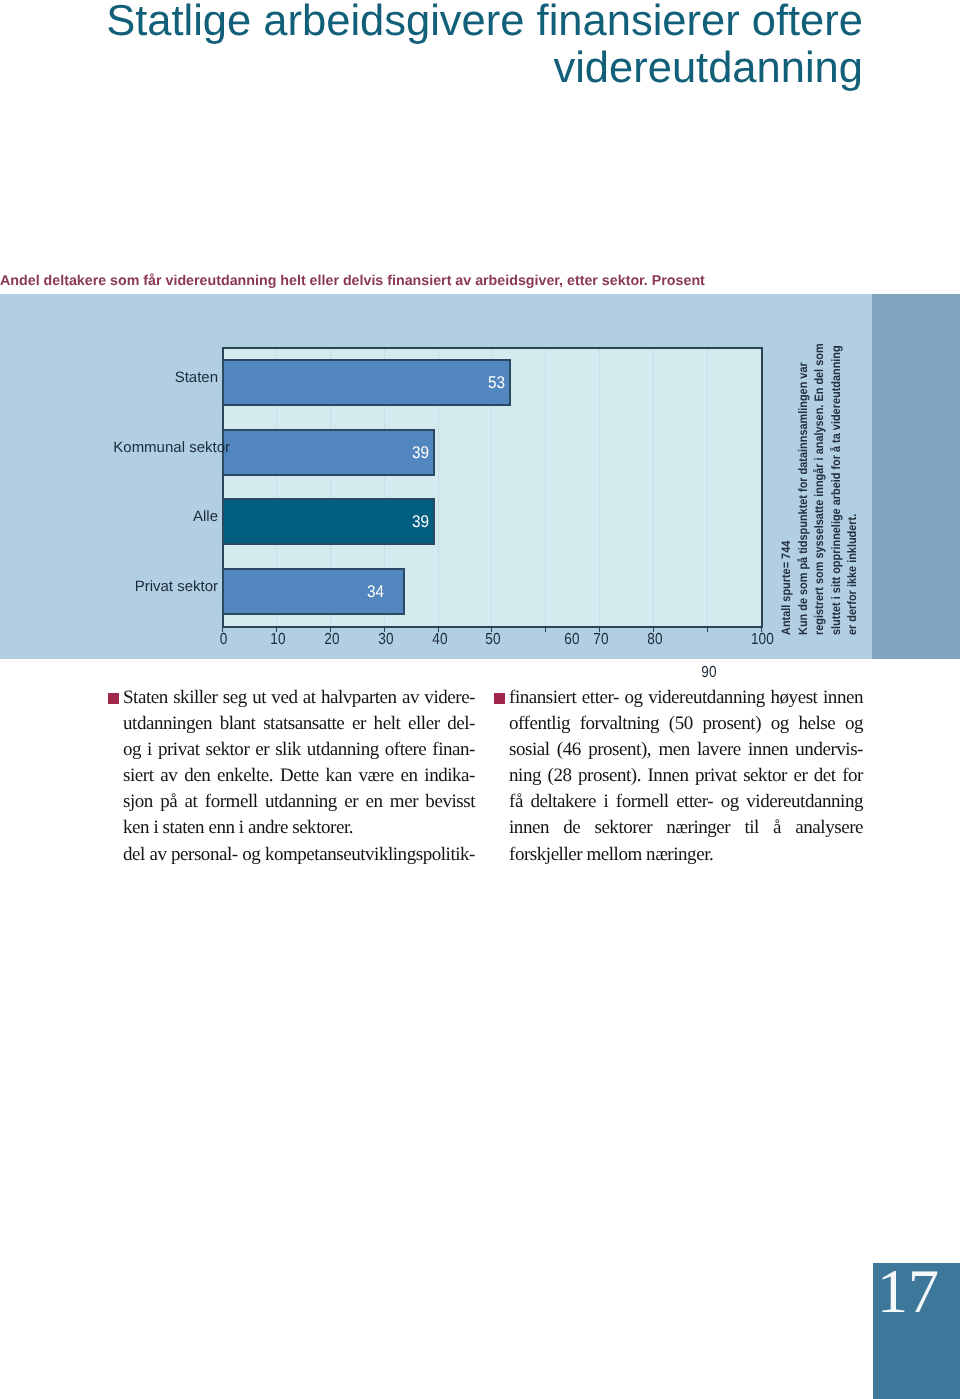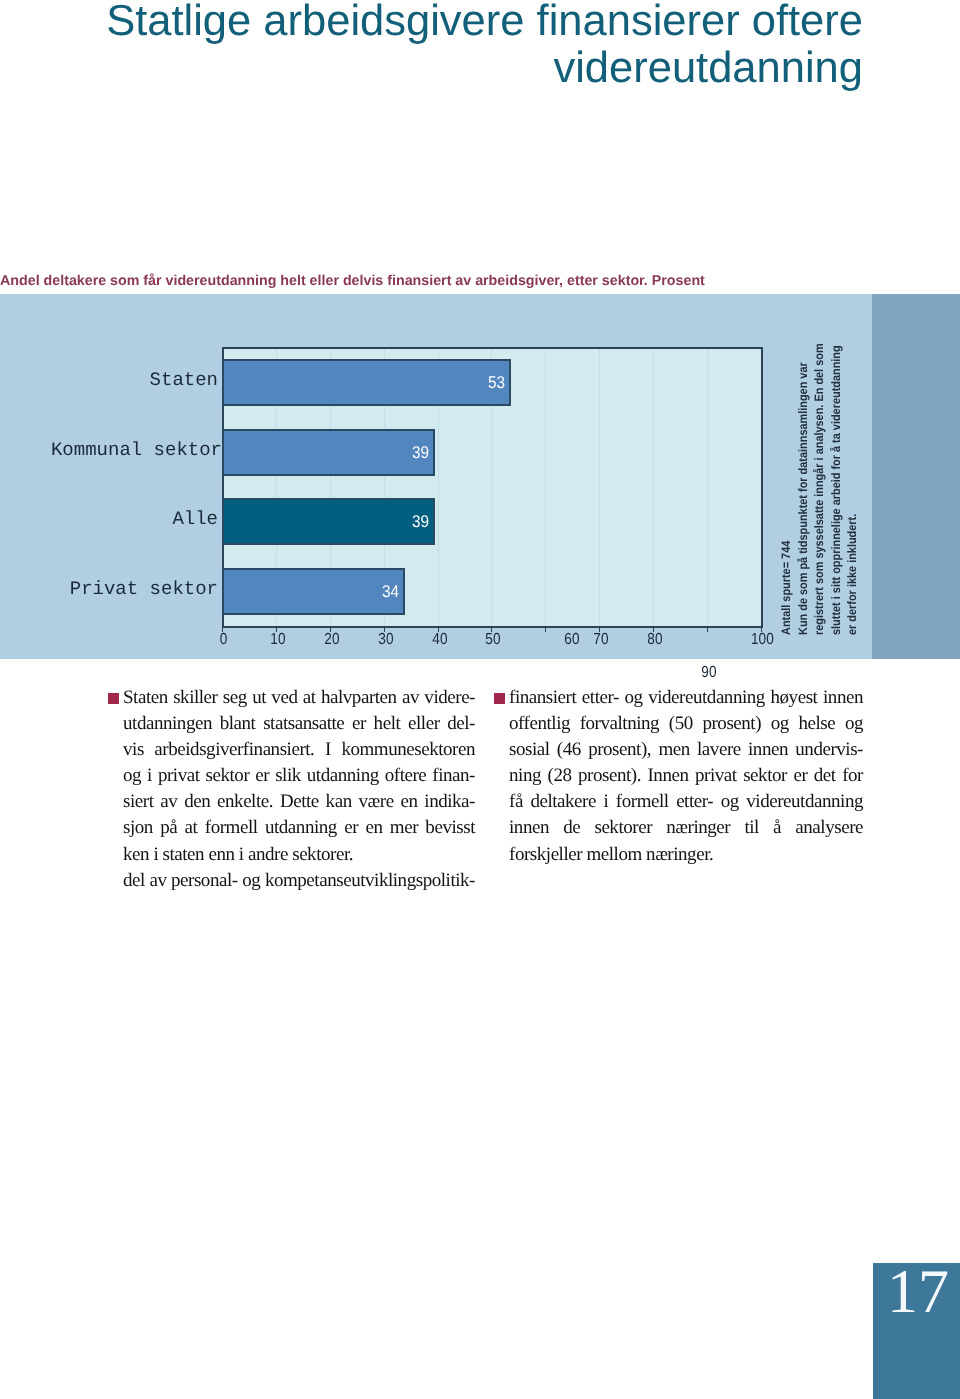--- a/index.html
+++ b/index.html
@@ -41,21 +41,21 @@
   .gridline{position:absolute;top:0;width:1px;height:100%;background:#c5dde4;}
   .tickmark{position:absolute;width:1px;height:4px;background:#2b4355;}
   .bar{position:absolute;border:2px solid #2a4a63;}
   .bar-label{
     position:absolute;color:#ffffff;font-size:17px;
     font-family:"Liberation Sans",sans-serif;text-align:right;
   }
   .bar-label > span{display:inline-block;transform:scaleX(0.9);transform-origin:100% 50%;}
   .cat-label{
     position:absolute;text-align:right;color:#1b2a38;
-    font-size:19px;font-family:Liberation Mono, monospace;white-space:nowrap;
+    font-size:15px;font-family:Liberation Sans, sans-serif;white-space:nowrap;
   }
   .tick-label{
     position:absolute;text-align:center;color:#1b2a38;
     font-size:16px;font-family:"Liberation Sans",sans-serif;
   }
   .tick-label > span{display:inline-block;transform:scaleX(0.85);}
   #source-note{
     position:absolute;left:778px;top:341px;
     width:300px;height:86px;
     transform-origin:0 0;transform:rotate(-90deg);
@@ -81,21 +81,21 @@
     position:absolute;width:11px;height:11px;background:#a0274a;left:0;top:8px;
   }
   .btext{display:block;margin-left:15px;}
 
   
   #page-number{
     position:absolute;left:873px;top:1263px;width:87px;height:136px;
     background:#3d7799;
   }
   #page-number .num{
-    position:absolute;left:14px;top:-6px;
+    position:absolute;left:4px;top:-6px;
     font-family:"Liberation Serif",serif;font-size:62px;color:#f4f8fa;
   }
 </style>
 </head>
 <body>
 
 <div id="page-title">
     <span class="tline">Statlige arbeidsgivere finansierer oftere</span>
     <span class="tline">videreutdanning</span>
   </div>
@@ -115,26 +115,26 @@
       <div class="gridline" style="left: 375px;"></div>
       <div class="gridline" style="left: 429px;"></div>
       <div class="gridline" style="left: 483px;"></div>
     </div>
   <div id="chart-overlay">
       <div class="bar" style="left: 222px; top: 65px; width: 289px; height: 47px; background: rgb(82, 134, 190);"></div>
       <div class="bar-label" style="left: 456px; top: 79px; width: 49px;"><span>53</span></div>
       <div class="cat-label" style="left: 0px; width: 218px; top: 75px;">Staten</div>
       <div class="bar" style="left: 222px; top: 135px; width: 213px; height: 47px; background: rgb(82, 134, 190);"></div>
       <div class="bar-label" style="left: 380px; top: 149px; width: 49px;"><span>39</span></div>
-      <div class="cat-label" style="left: 4px; width: 218px; top: 145px;">Kommunal sektor</div>
+      <div class="cat-label" style="left: 12px; width: 218px; top: 145px;">Kommunal sektor</div>
       <div class="bar" style="left: 222px; top: 204px; width: 213px; height: 47px; background: rgb(0, 95, 128);"></div>
       <div class="bar-label" style="left: 380px; top: 218px; width: 49px;"><span>39</span></div>
       <div class="cat-label" style="left: 0px; width: 218px; top: 214px;">Alle</div>
       <div class="bar" style="left: 222px; top: 274px; width: 183px; height: 47px; background: rgb(82, 134, 190);"></div>
-      <div class="bar-label" style="left: 350px; top: 288px; width: 49px;"><span>34</span></div>
+      <div class="bar-label" style="left: 350px; top: 288px; width: 49px; text-align: center;"><span>34</span></div>
       <div class="cat-label" style="left: 0px; width: 218px; top: 284px;">Privat sektor</div>
       <div class="tickmark" style="left: 222px; top: 334px;"></div>
       <div class="tick-label" style="left: 198px; top: 337px; width: 51px;"><span>0</span></div>
       <div class="tickmark" style="left: 276px; top: 334px;"></div>
       <div class="tick-label" style="left: 252px; top: 337px; width: 51px;"><span>10</span></div>
       <div class="tickmark" style="left: 330px; top: 334px;"></div>
       <div class="tick-label" style="left: 306px; top: 337px; width: 51px;"><span>20</span></div>
       <div class="tickmark" style="left: 384px; top: 334px;"></div>
       <div class="tick-label" style="left: 360px; top: 337px; width: 51px;"><span>30</span></div>
       <div class="tickmark" style="left: 438px; top: 334px;"></div>
@@ -159,21 +159,20 @@
       <span class="sline">sluttet i sitt opprinnelige arbeid for å ta videreutdanning</span>
       <span class="sline">er derfor ikke inkludert.</span>
     </div>
 </div>
 
 <div class="col" id="col-left">
   <span class="bullet"></span>
   <span class="btext">
       <span class="bline j">Staten skiller seg ut ved at halvparten av videre-</span>
       <span class="bline j">utdanningen blant statsansatte er helt eller del-</span>
-      <span class="bline j">vis arbeidsgiverfinansiert. I kommunesektoren</span>
       <span class="bline j">og i privat sektor er slik utdanning oftere finan-</span>
       <span class="bline j">siert av den enkelte. Dette kan være en indika-</span>
       <span class="bline j">sjon på at formell utdanning er en mer bevisst</span>
       <span class="bline">ken i staten enn i andre sektorer.</span>
       <span class="bline j">del av personal- og kompetanseutviklingspolitik-</span>
     </span>
 </div>
 <div class="col" id="col-right">
   <span class="bullet"></span>
   <span class="btext">

